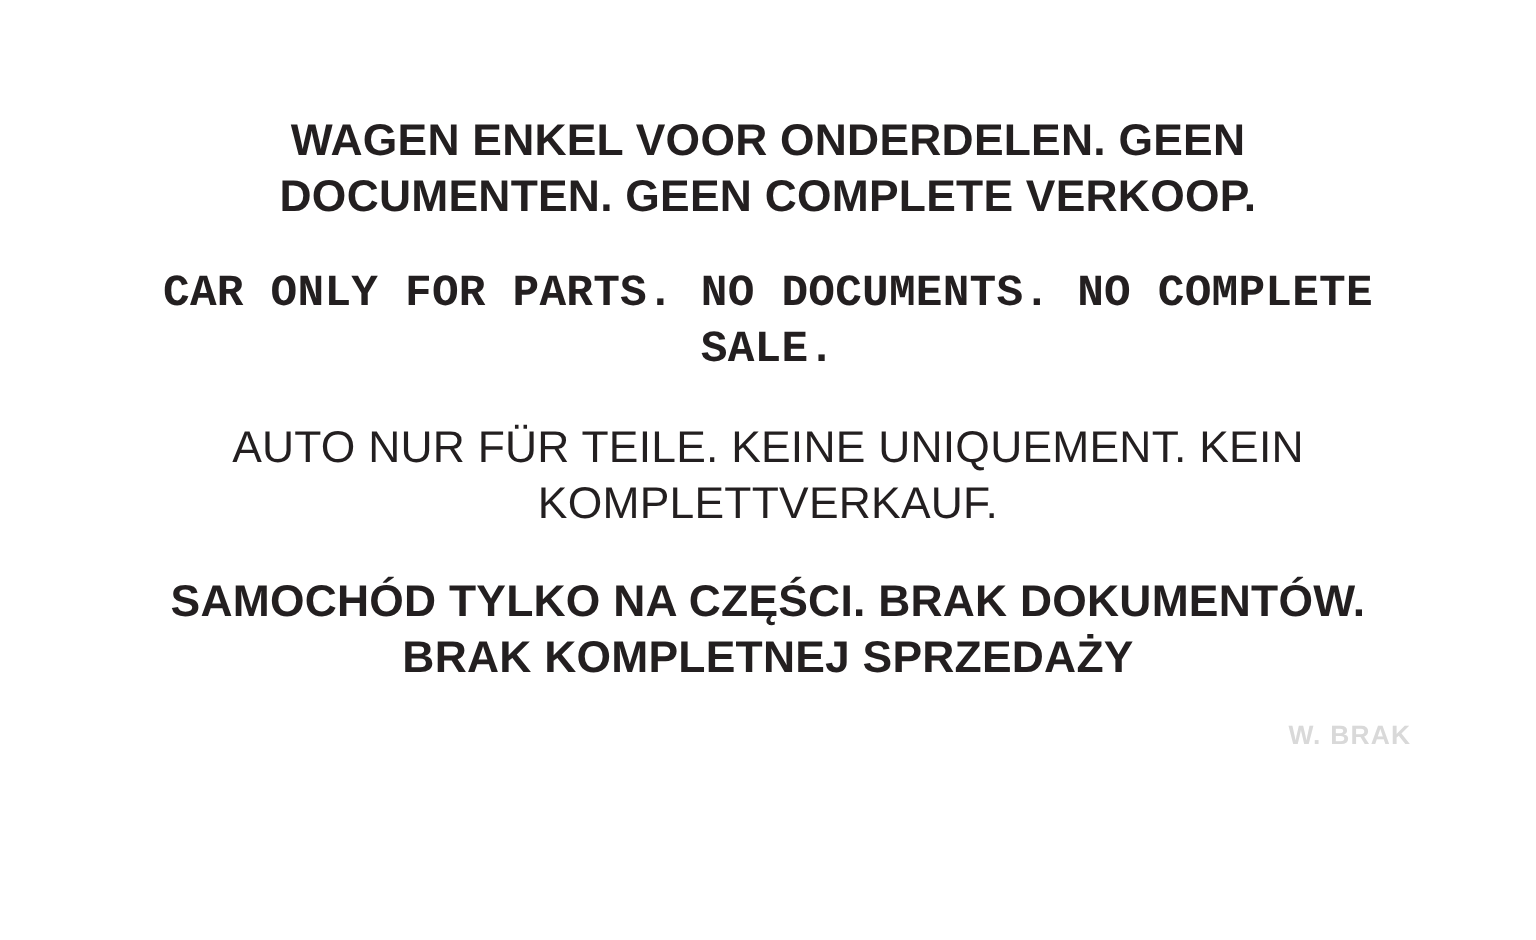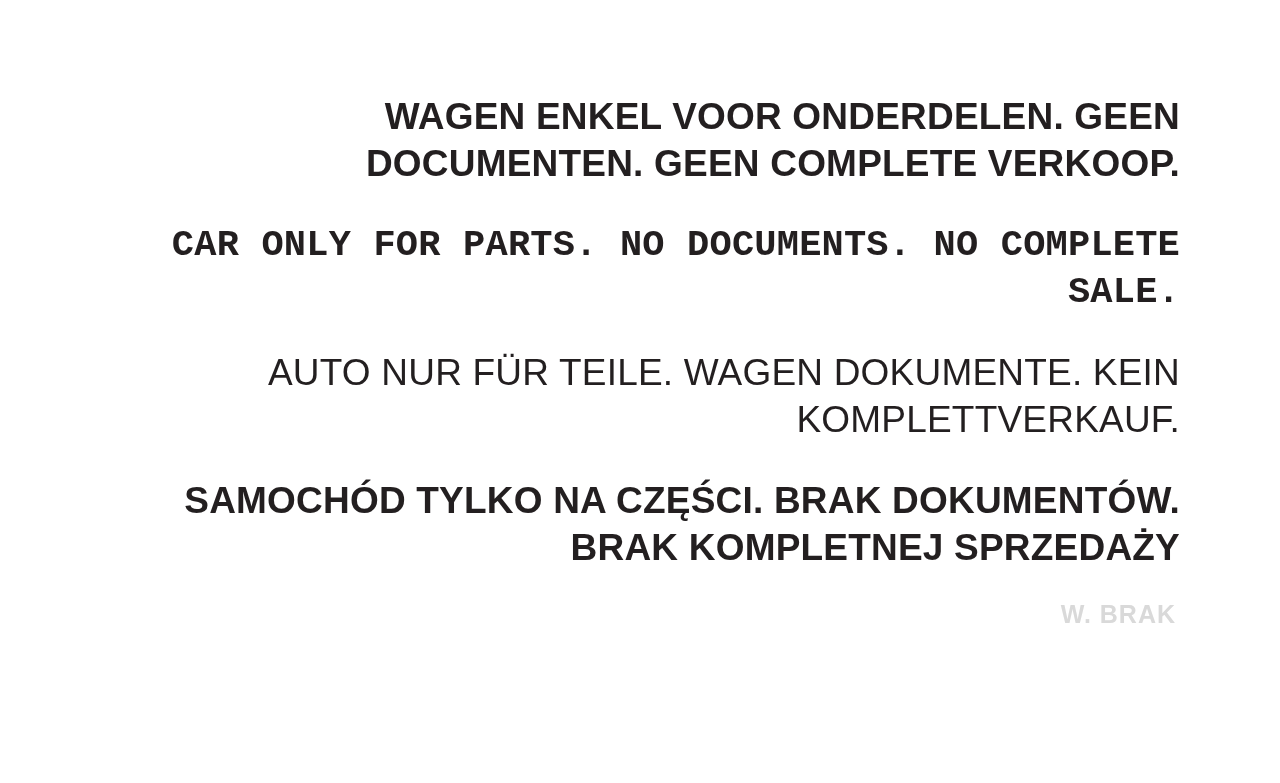--- a/index.html
+++ b/index.html
@@ -21,21 +21,21 @@
     box-sizing: border-box;
     padding: 80px 100px 40px 100px;
     display: flex;
     flex-direction: column;
     align-items: center;
     justify-content: flex-start;
     position: relative;
   }
   .block {
     width: 1080px;
-    text-align: right;
+    text-align: center;
     line-height: 1.27;
     letter-spacing: 0.2px;
   }
   .block.bold {
     font-weight: bold;
     font-size: 37px;
   }
   .block.regular {
     font-weight: normal;
     font-size: 37px;
@@ -45,36 +45,36 @@
   .b-en { margin-top: 34px; font-family: Liberation Mono, monospace; }
   .b-de { margin-top: 34px; }
   .b-pl { margin-top: 34px; }
 
   .ghost {
     position: absolute;
     right: 104px;
     top: 600px;
     font-family: "Liberation Sans", sans-serif;
     font-weight: bold;
-    font-size: 25px;
+    font-size: 22px;
     color: #d9d9d9;
     letter-spacing: 1px;
     white-space: nowrap;
     pointer-events: none;
   }
 </style>
 </head>
 <body>
 
 <div class="page">
 
   <div class="block bold b-nl">WAGEN ENKEL VOOR ONDERDELEN. GEEN DOCUMENTEN. GEEN COMPLETE VERKOOP.</div>
 
 
   <div class="block bold b-en">CAR ONLY FOR PARTS. NO DOCUMENTS. NO COMPLETE SALE.</div>
 
-  <div class="block regular b-de">AUTO NUR FÜR TEILE. WAGEN DOKUMENTE. KEIN KOMPLETTVERKAUF.</div>
+  <div class="block regular b-de">AUTO NUR FÜR TEILE. KEINE UNIQUEMENT. KEIN KOMPLETTVERKAUF.</div>
 
   <div class="block bold b-pl">SAMOCHÓD TYLKO NA CZĘŚCI. BRAK DOKUMENTÓW. BRAK KOMPLETNEJ SPRZEDAŻY</div>
 
   <div class="ghost">W. BRAK</div>
 
 </div>
 
 </body></html>

